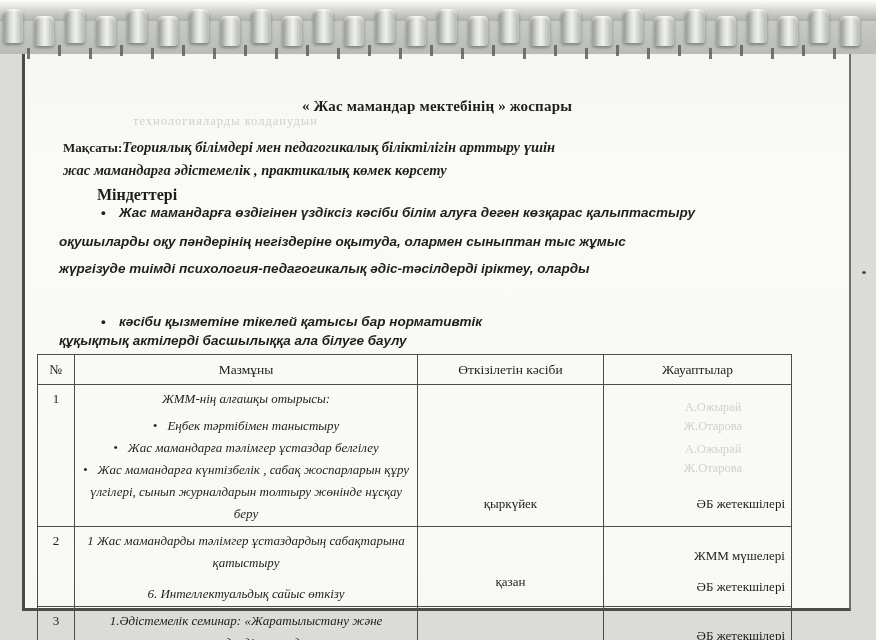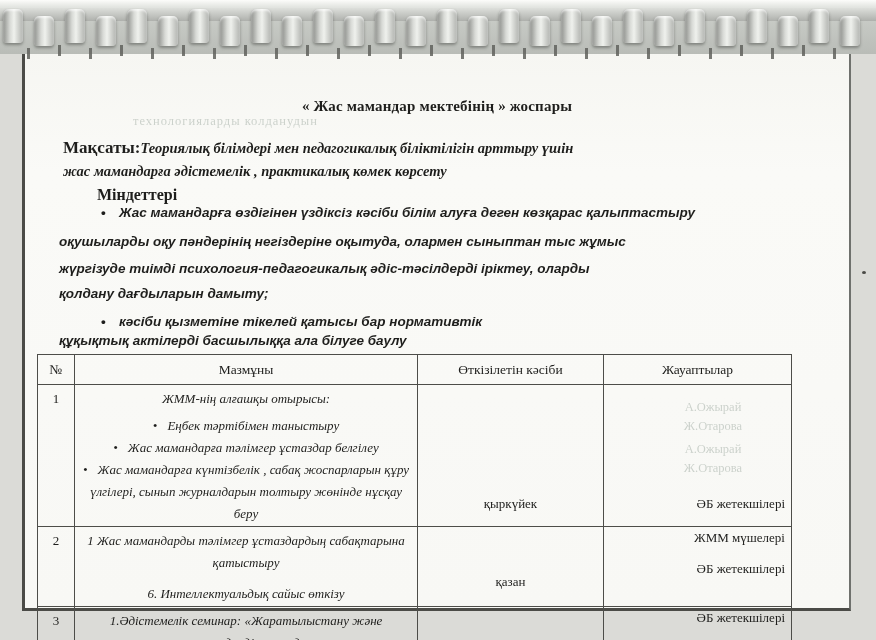--- a/index.html
+++ b/index.html
@@ -25,21 +25,21 @@
   
   .page{position:absolute;left:22px;top:50px;width:824px;height:558px;z-index:2;
     background:linear-gradient(180deg,#f6f6f2 0%,#fafaf7 22%,#f8f8f5 100%);
     border-left:3px solid #4b4b47;border-bottom:3px solid #4b4b47;border-right:2px solid #6f716d;}
   .dot-artifact{position:absolute;left:862px;top:271px;width:4px;height:3px;border-radius:50%;
     background:#4a4a46;z-index:3;}
   
   .doc-title{position:absolute;top:48px;left:0;right:0;text-align:center;
     font-size:15px;font-weight:700;letter-spacing:.2px;}
   .goal{position:absolute;top:86px;left:38px;right:90px;font-size:14.5px;line-height:23px;}
-  .goal-label{font-weight:700;font-size:17px;font-style:normal;margin-top:48px;}
+  .goal-label{font-weight:700;font-size:13px;font-style:normal;margin-top:48px;}
   .goal-text{font-weight:700;font-style:italic;}
   .tasks-heading{position:absolute;top:136px;left:72px;font-size:16px;font-weight:700;}
   .taskline{position:absolute;font-family:"Liberation Sans","DejaVu Sans",sans-serif;
     font-size:13.5px;font-weight:700;font-style:italic;white-space:nowrap;}
   .taskline .mark{display:inline-block;width:18px;font-style:normal;}
   .t-b1{top:155px;left:76px;}
   .t-l2{top:184px;left:34px;}
   .t-l3{top:211px;left:34px;}
   .t-l4{top:236px;left:34px;}
   .t-b2{top:264px;left:76px;}
@@ -61,21 +61,21 @@
   tr.row1{height:105px;}
   tr.row2{height:58px;}
   tr.row3{height:32px;}
   td.numcell{text-align:center;padding-top:3px;}
   td.content{text-align:center;padding-top:3px;font-style:italic;}
   .cell-bullets{margin-top:5px;}
   .blt .mark{display:inline-block;margin-right:10px;}
   td.timecell{text-align:center;vertical-align:bottom;padding-bottom:11px;}
   td.respcell{text-align:right;}
   td.resp-bottom{vertical-align:bottom;padding-bottom:11px;}
-  td.resp-top{vertical-align:top;padding-top:0;}
+  td.resp-top{vertical-align:top;padding-top:18px;}
   .resp-gap{height:9px;}
   td.timecell-mid{text-align:center;vertical-align:bottom;padding-bottom:13px;}
   .numbered{margin-top:9px;}
 </style>
 </head>
 <body>
 
 <div class="screen">
 
   <div class="page">
@@ -97,21 +97,20 @@
       <span class="goal-text">жас мамандарға әдістемелік , практикалық көмек көрсету</span>
     </div>
 
     <div class="tasks-heading">Міндеттері</div>
 
     <div class="taskline t-l2">оқушыларды оқу пәндерінің негіздеріне оқытуда, олармен сыныптан тыс жұмыс</div>
     <div class="taskline t-b1">
       <span class="mark">•</span><span>Жас мамандарға өздігінен үздіксіз кәсіби білім алуға деген көзқарас қалыптастыру</span>
     </div>
     <div class="taskline t-l3">жүргізуде тиімді психология-педагогикалық әдіс-тәсілдерді іріктеу, оларды</div>
-    <div class="taskline t-l4">қолдану дағдыларын дамыту;</div>
     <div class="taskline t-b2">
       <span class="mark">•</span><span>кәсіби қызметіне тікелей қатысы бар нормативтік</span>
     </div>
     <div class="taskline t-l6">құқықтық актілерді басшылыққа ала білуге баулу</div>
 
     <table class="plan-table">
       <colgroup>
           <col style="width:37px">
           <col style="width:343px">
           <col style="width:186px">

